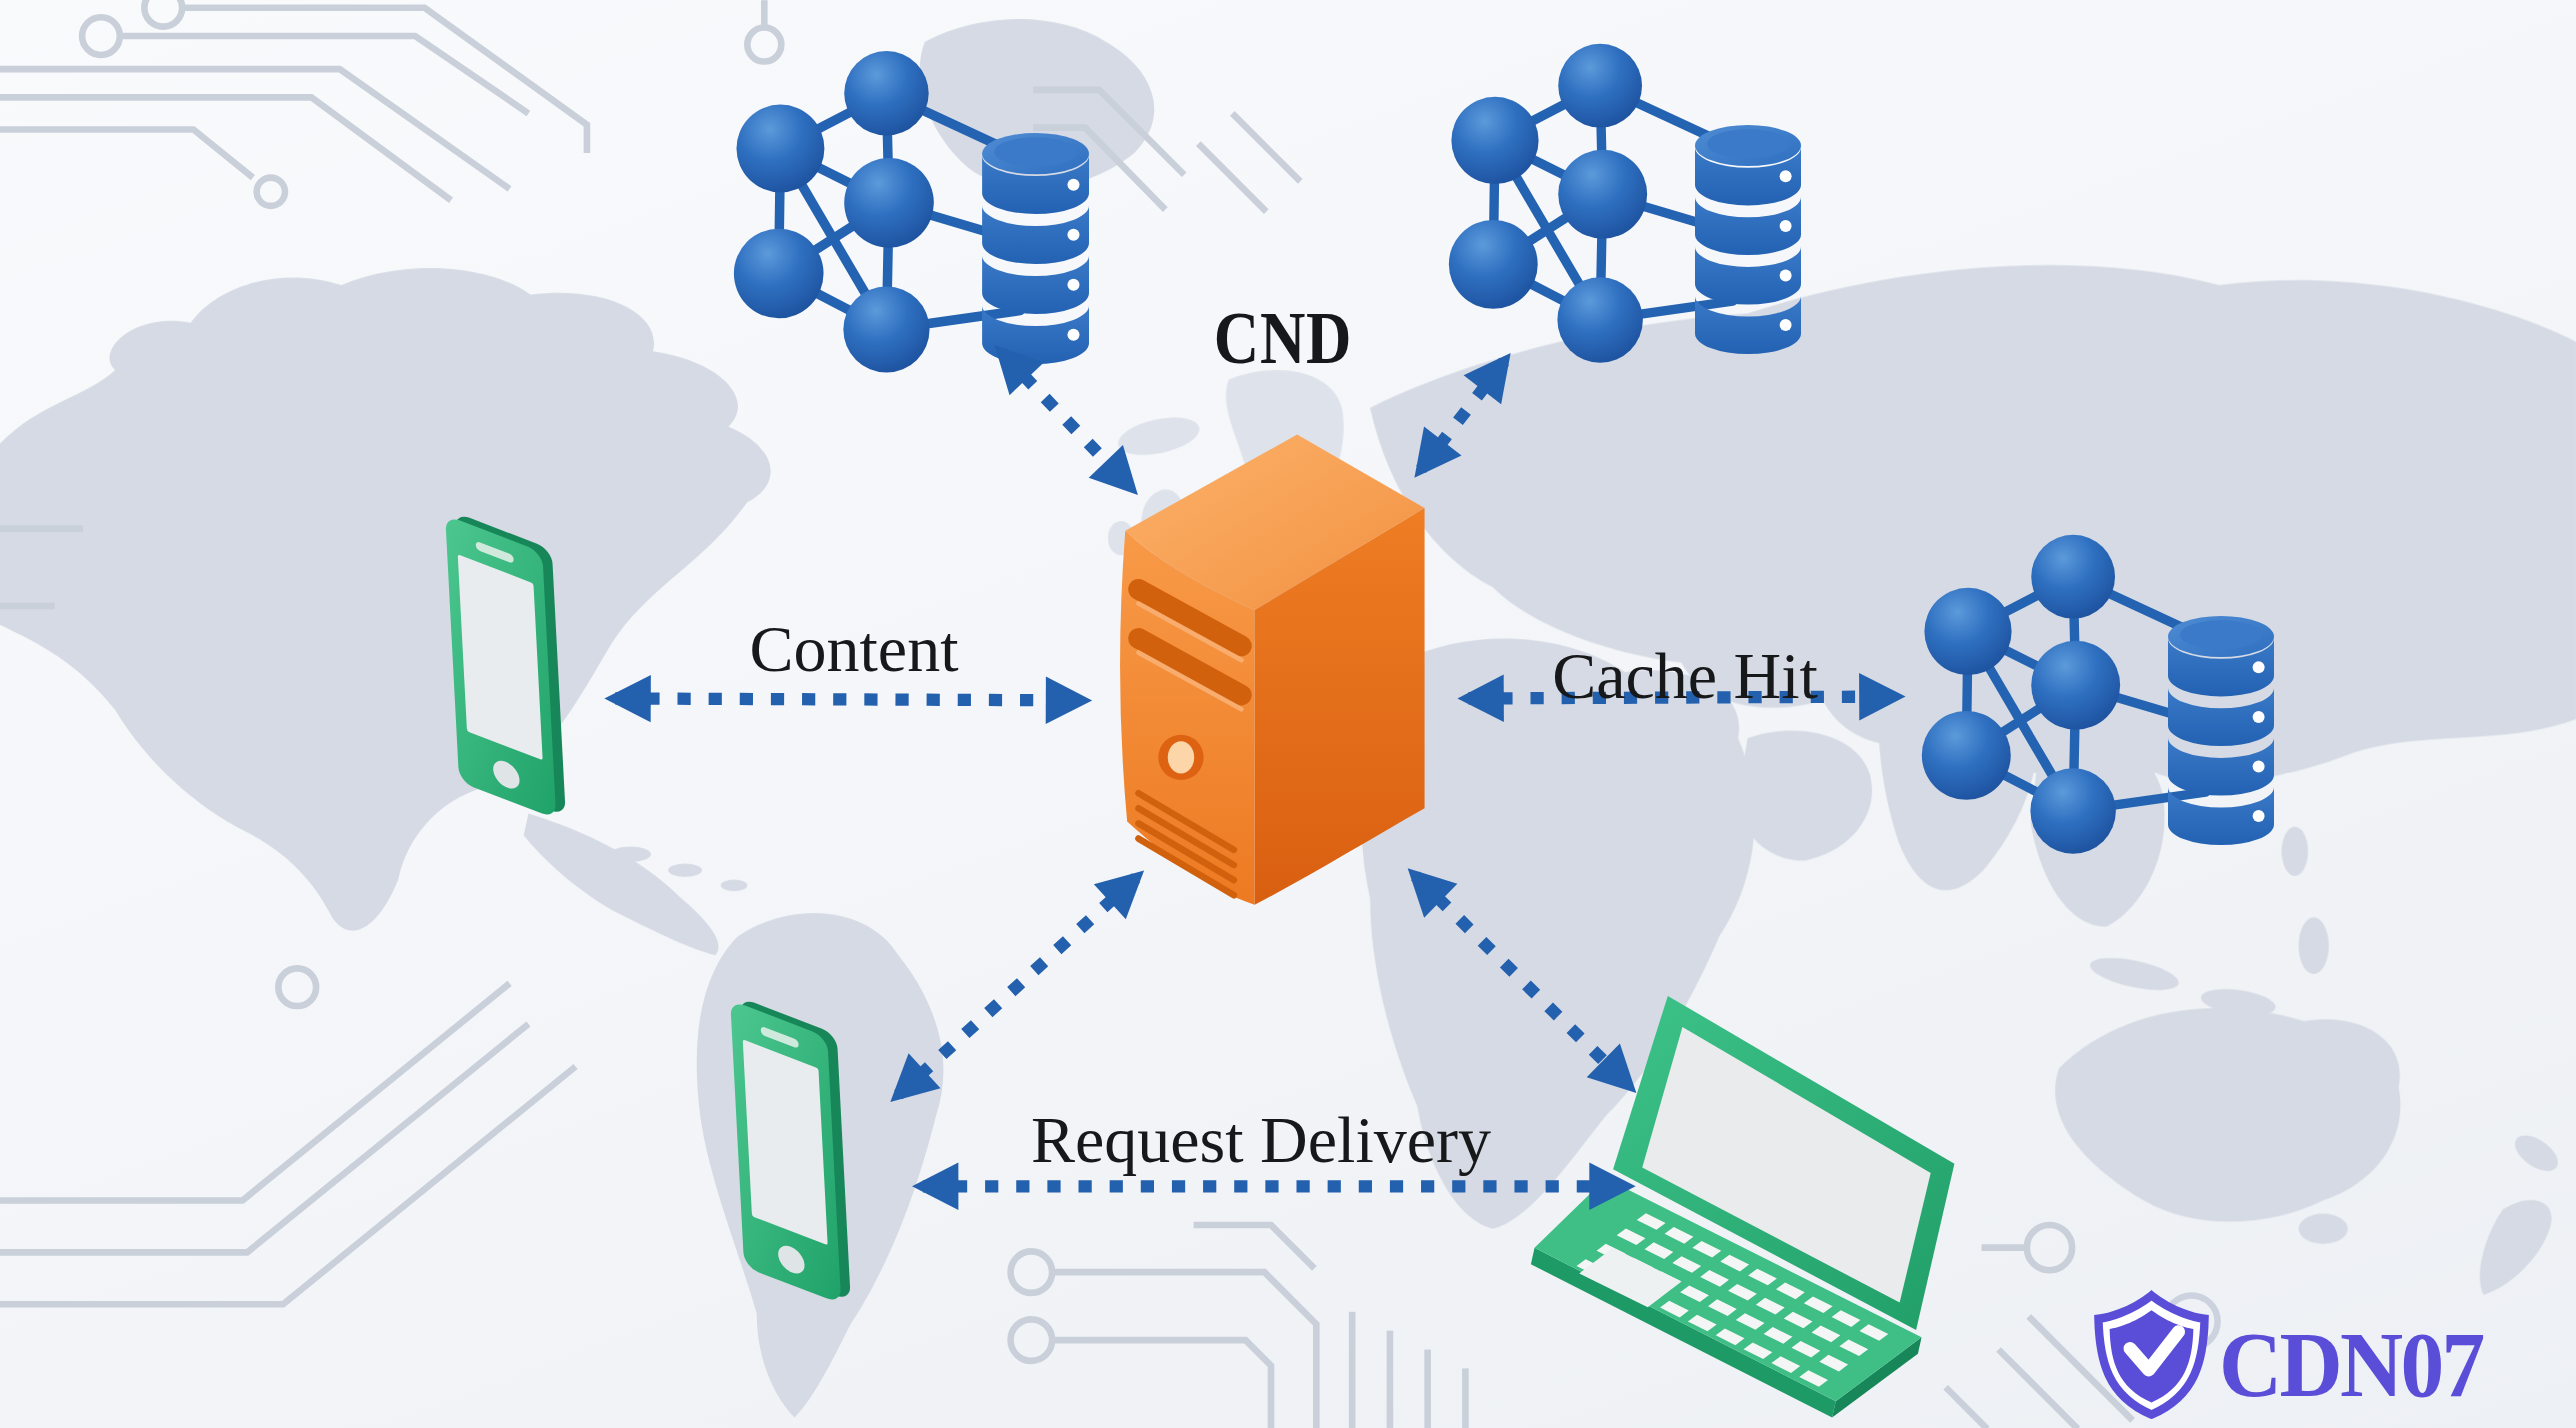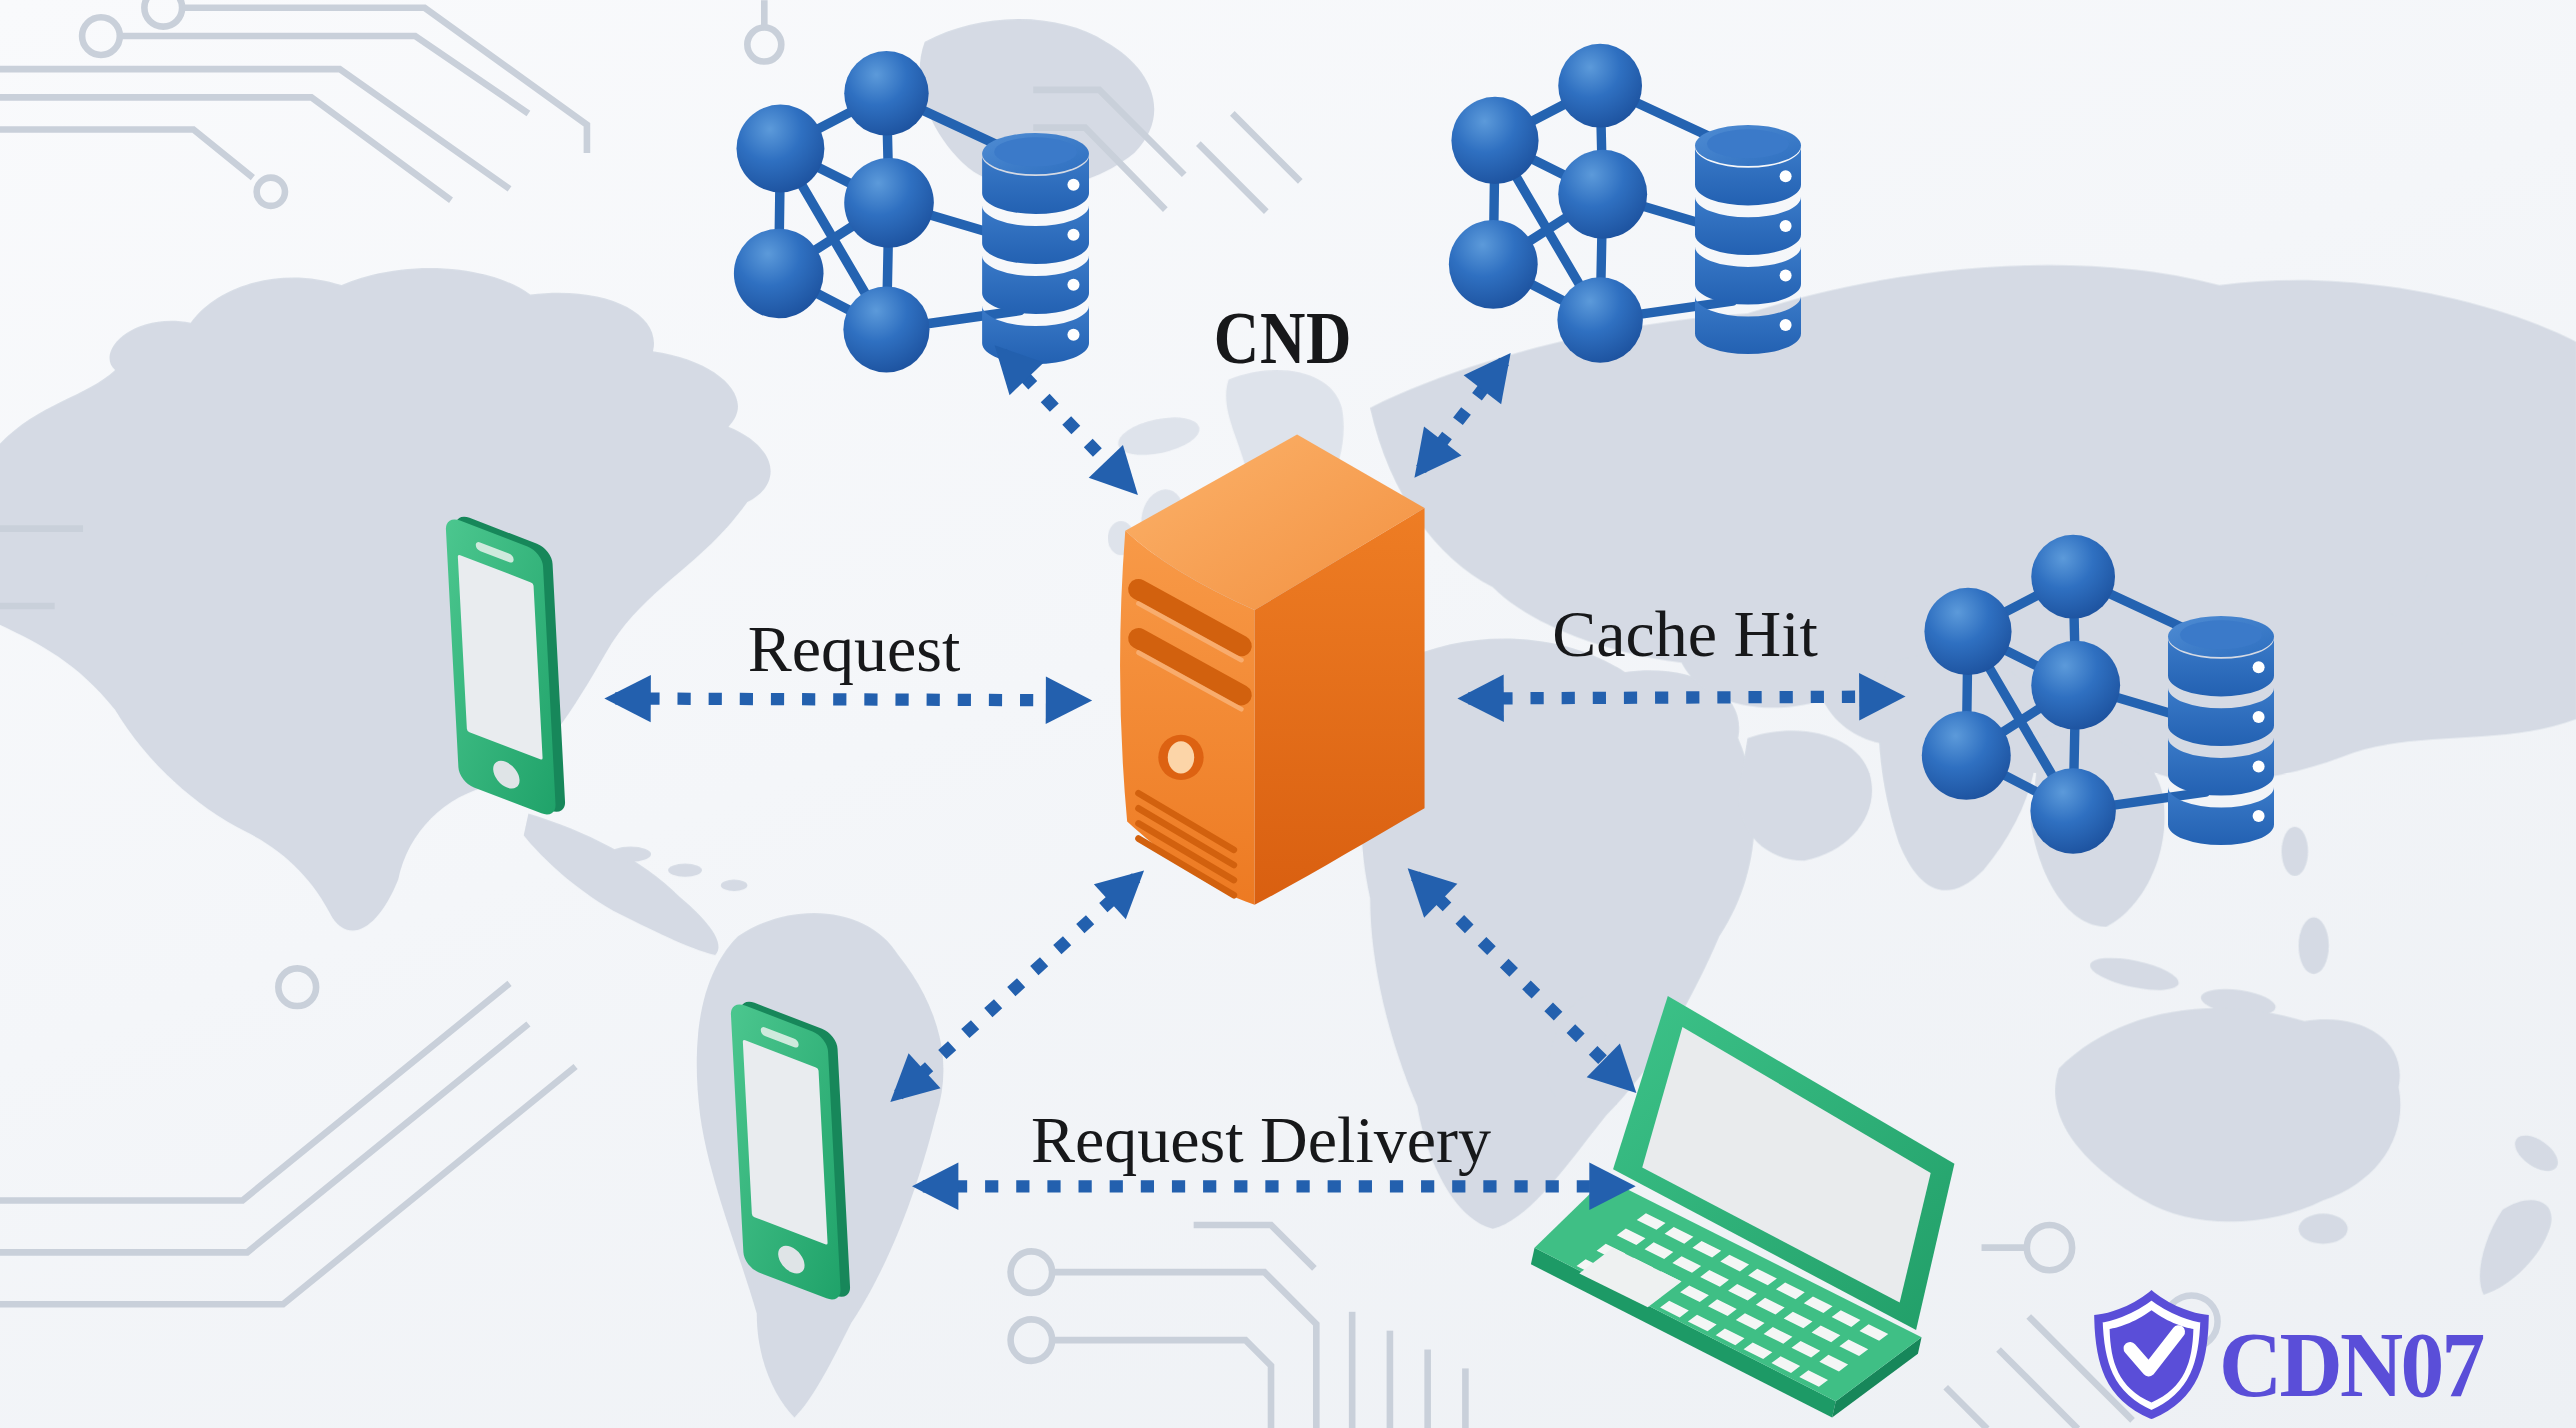--- a/index.html
+++ b/index.html
@@ -222,22 +222,22 @@
     <line class="arrow-line" x1="652" y1="740" x2="1146" y2="742" marker-start="url(#ah)" marker-end="url(#ah)"></line>
     <line class="arrow-line" x1="1556" y1="740" x2="2008" y2="738" marker-start="url(#ah)" marker-end="url(#ah)"></line>
     <line class="arrow-line" x1="978" y1="1257" x2="1722" y2="1257" marker-start="url(#ah)" marker-end="url(#ah)"></line>
     <line class="arrow-line" x1="1062" y1="374" x2="1198" y2="516" marker-start="url(#ah)" marker-end="url(#ah)"></line>
     <line class="arrow-line" x1="1594" y1="383" x2="1506" y2="497" marker-start="url(#ah)" marker-end="url(#ah)"></line>
     <line class="arrow-line" x1="1204" y1="930" x2="952" y2="1160" marker-start="url(#ah)" marker-end="url(#ah)"></line>
     <line class="arrow-line" x1="1500" y1="928" x2="1726" y2="1150" marker-start="url(#ah)" marker-end="url(#ah)"></line>
   </svg>
 
   <div class="label title" style="left:1283px;top:338px">CND</div>
-  <div class="label conn-label" style="left:854px;top:649px">Request</div>
-  <div class="label conn-label" style="left:1685px;top:634px">Cache Hit</div>
+  <div class="label conn-label" style="left:854px;top:649px">Content</div>
+  <div class="label conn-label" style="left:1685px;top:676px">Cache Hit</div>
   <div class="label conn-label" style="left:1261px;top:1140px">Request Delivery</div>
 
   <div class="abs" style="left:2085px;top:1281px;width:472px;height:142px;">
     <svg class="abs" style="left:5.7px;top:7.5px" width="121" height="132" viewBox="0 0 130 140">
       <circle cx="108" cy="34" r="28" fill="none" stroke="#ccd3de" stroke-width="7"></circle>
       <path d="M65,6 C88,24 112,30 122,31 C121,76 112,114 65,134 C18,114 9,76 8,31 C18,30 42,24 65,6 Z" fill="#ffffff" stroke="var(--logo-purple,#5a4ed8)" stroke-width="9" style="stroke:var(--logo-purple,#5a4ed8)"></path>
       <path d="M65,22 C84,36 102,41 110,42 C109,77 101,105 65,121 C29,105 21,77 20,42 C28,41 46,36 65,22 Z" style="fill:var(--logo-purple,#5a4ed8)"></path>
       <path d="M42,63 L62,86 L94,45" fill="none" stroke="#ffffff" stroke-width="14" stroke-linecap="round" stroke-linejoin="round"></path>
     </svg>
     <span class="logo-text" style="left:134px;top:30px">CDN07</span>

